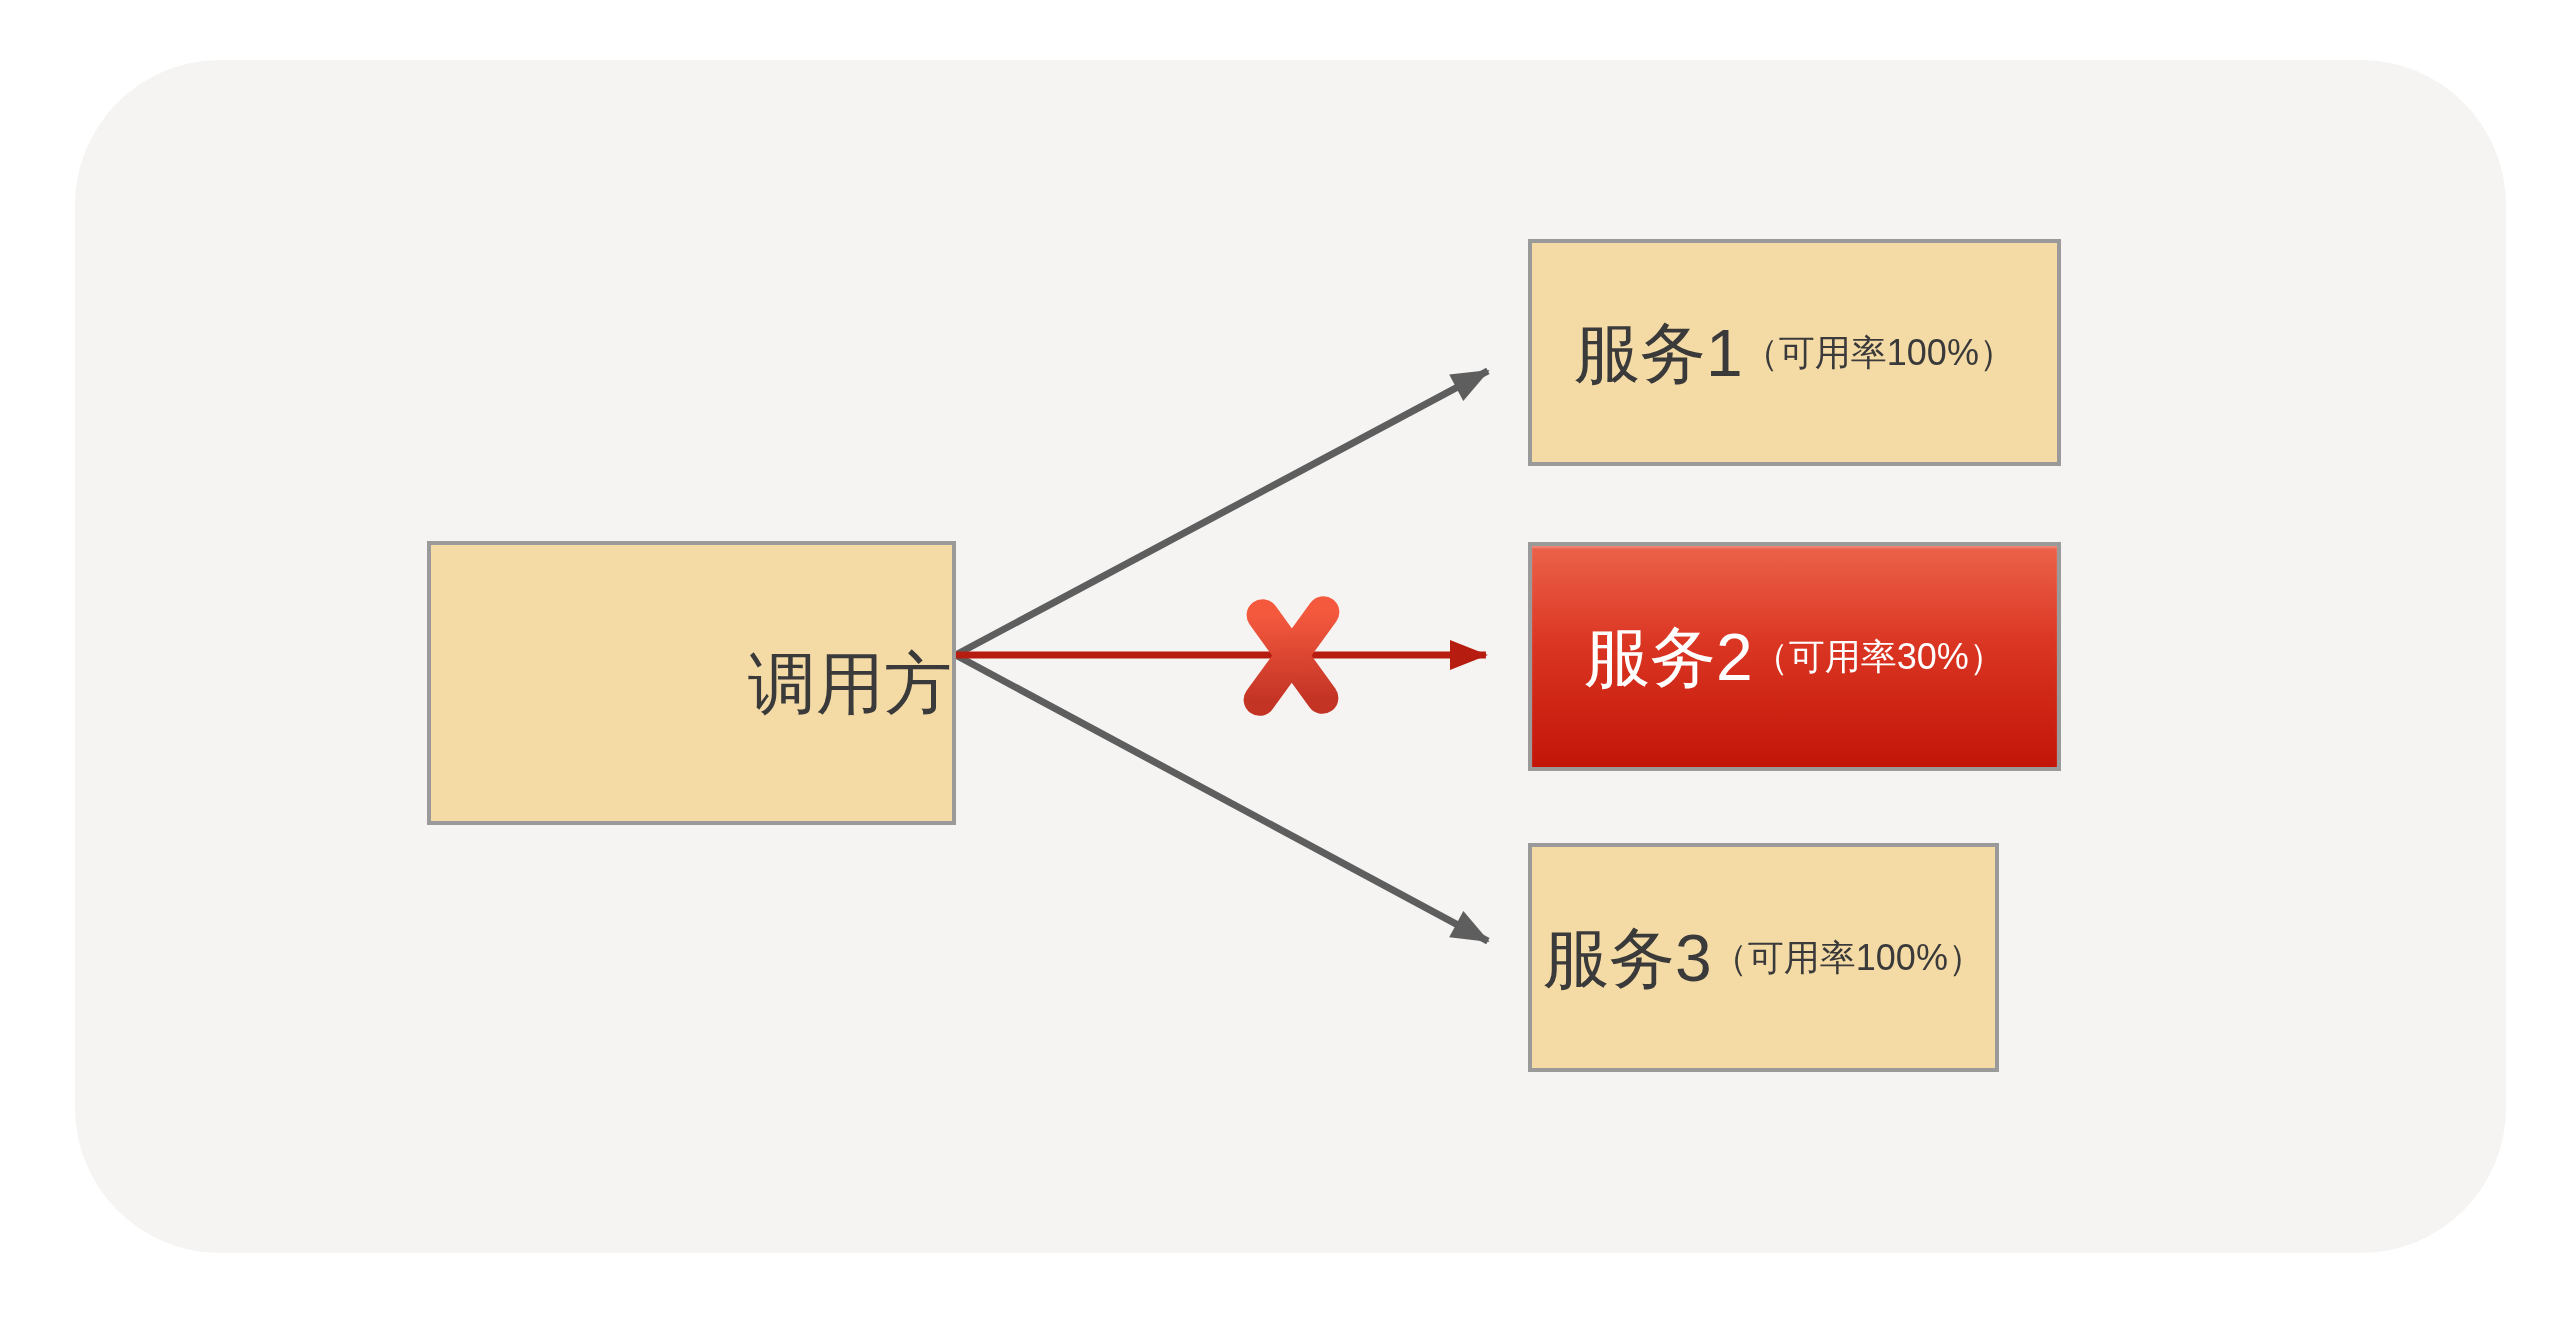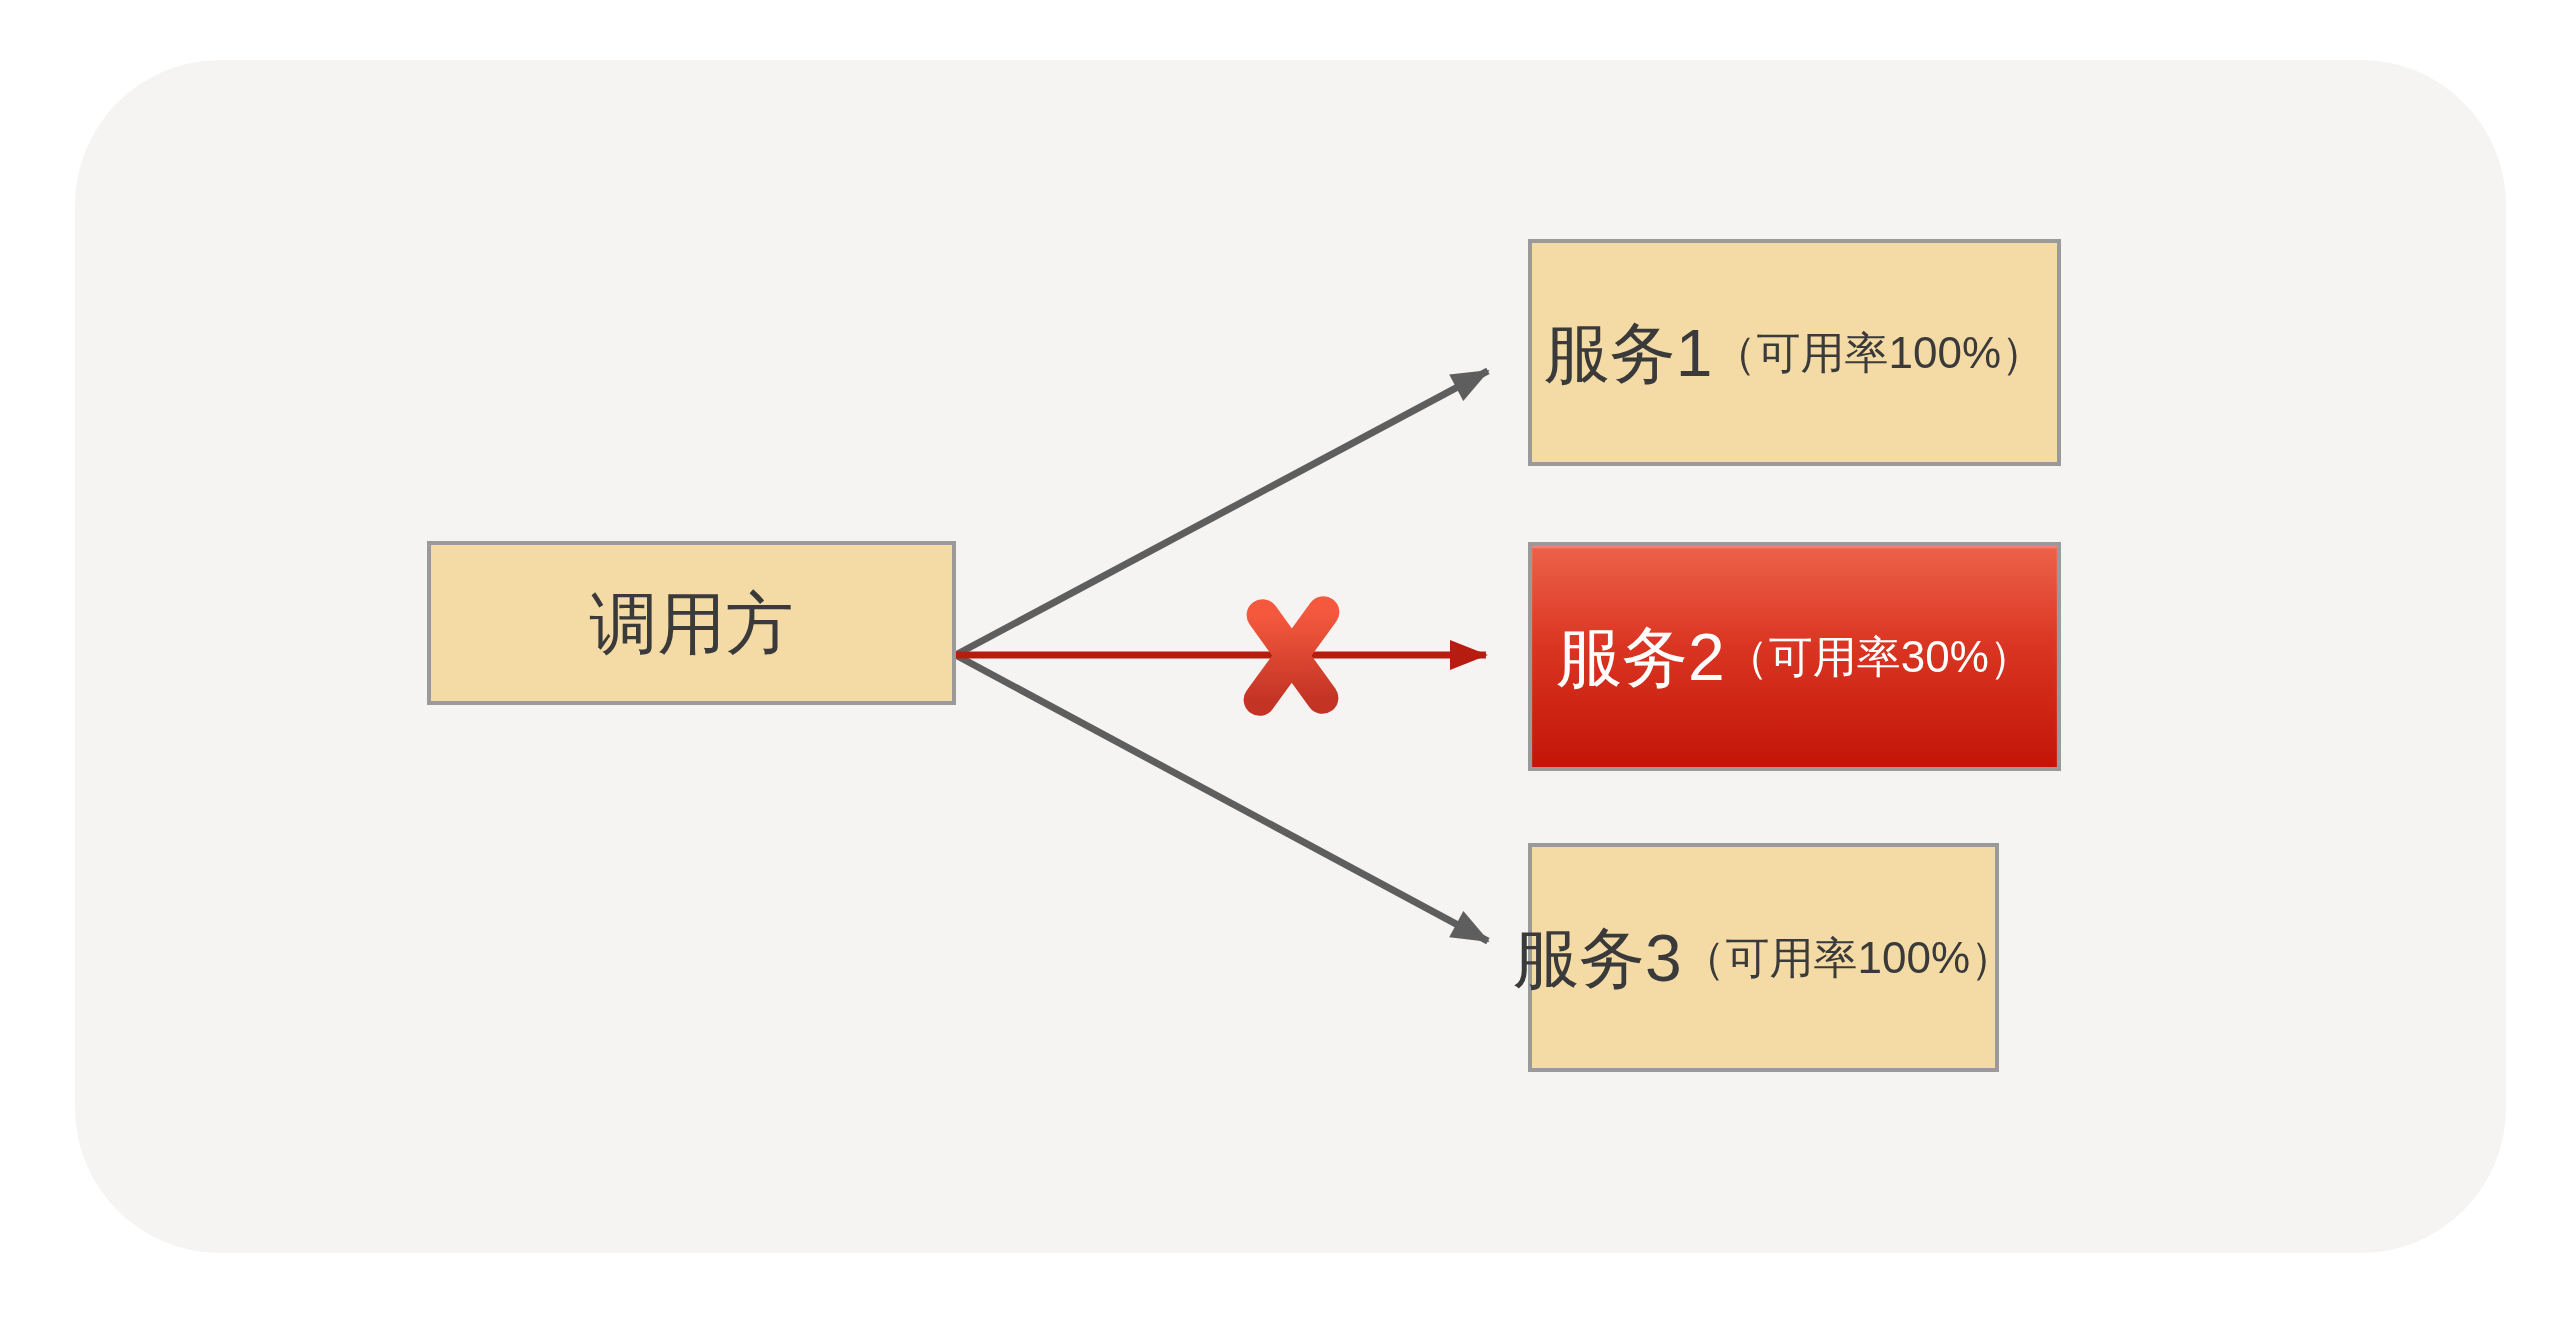--- a/index.html
+++ b/index.html
@@ -39,33 +39,34 @@
   }
   .node.red {
     background: linear-gradient(180deg, #EC624A 0%, #DA3522 45%, #C21508 100%);
     color: #ffffff;
     box-shadow: inset 0 2px 2px rgba(255,255,255,0.25);
   }
   .caller-box {
     left: 427px;
     top: 541px;
     width: 529px;
-    height: 164px;
+    height: 284px;
+    justify-content: flex-end;
   }
   .caller-box .title { font-size: 68px; }
   .svc1 { left: 1528px; top: 239px;  width: 533px; height: 227px; }
   .svc2 { left: 1528px; top: 542px;  width: 533px; height: 229px; }
   .svc3 { left: 1528px; top: 843px;  width: 471px; height: 229px; }
   .title {
     font-size: 66px;
     line-height: 90px;
     white-space: nowrap;
   }
   .subtitle {
-    font-size: 44px;
+    font-size: 36px;
     line-height: 70px;
     white-space: nowrap;
   }
   .edges {
     position: absolute;
     left: 0;
     top: 0;
     width: 2576px;
     height: 1323px;
     pointer-events: none;

